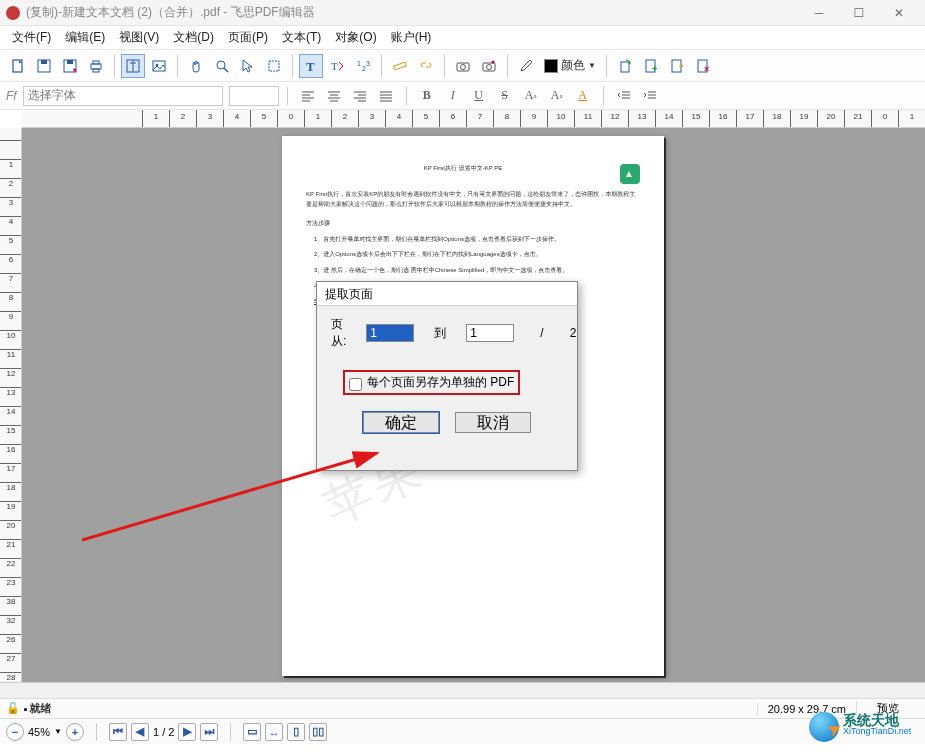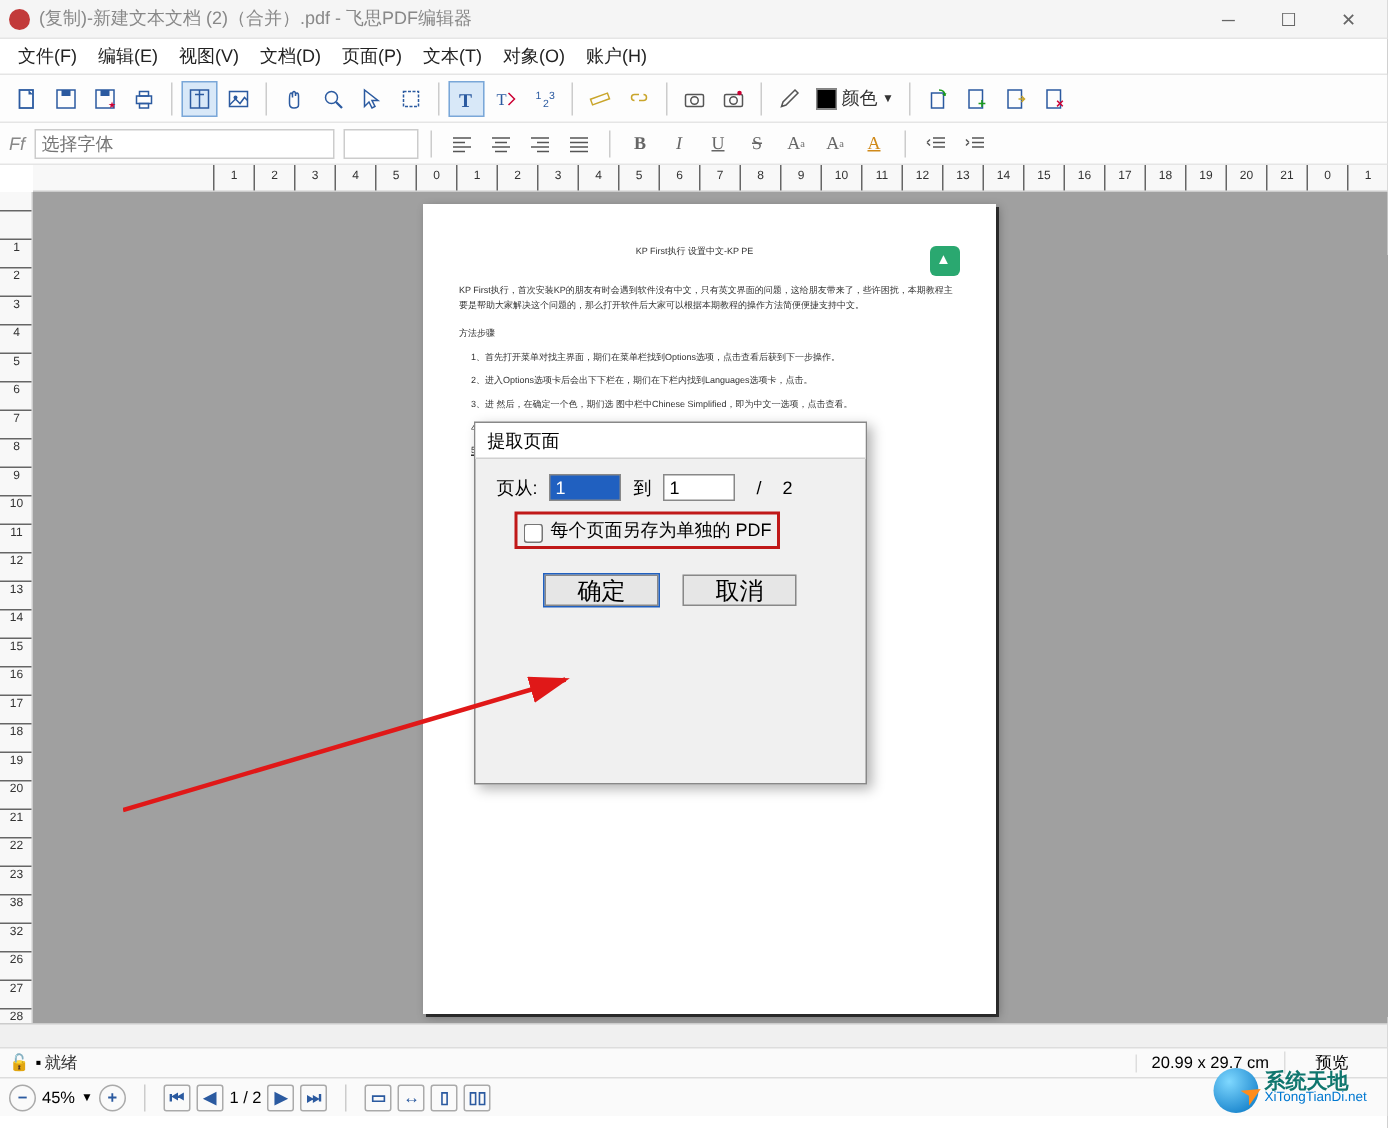--- a/index.html
+++ b/index.html
@@ -16,21 +16,21 @@
 
 .toolbar { height: 32px; display: flex; align-items: center; padding: 2px 6px; gap: 2px; border-bottom: 1px solid #e5e5e5; background: #fdfdfd; }
 .toolbar .sep { width: 1px; height: 22px; background: #ccc; margin: 0 4px; }
 .tbtn { width: 24px; height: 24px; display: flex; align-items: center; justify-content: center; border: 1px solid transparent; color: #2b5aa0; }
 .tbtn.active { border: 1px solid #7aa7d8; background: #d8e8f8; }
 .tbtn svg { width: 16px; height: 16px; }
 .color-label { padding: 0 4px; font-size: 12px; color: #333; display: flex; align-items: center; gap: 3px;}
 .color-swatch { width: 14px; height: 14px; background: #000; border: 1px solid #888; }
 
 .formatbar { height: 28px; display: flex; align-items: center; padding: 2px 6px; gap: 2px; border-bottom: 1px solid #e5e5e5; background: #fdfdfd; }
-.font-input { width: 200px; height: 20px; border: 1px solid #ccc; padding: 0 4px; color: #999; font-size: 12px; }
+.font-input { width: 200px; height: 20px; border: 1px solid #ccc; padding: 0 4px; color: #999; font-size: 12px; font-family: Liberation Mono, monospace; }
 .font-size-input { width: 50px; height: 20px; border: 1px solid #ccc; margin-left: 4px; }
 .fmt-btn { width: 24px; height: 22px; display: flex; align-items: center; justify-content: center; color: #666; font-family: "Times New Roman", serif; }
 
 .hruler { height: 18px; background: #f8f8f8; border-bottom: 1px solid #ccc; margin-left: 22px; font-size: 8px; color: #333; position: relative; overflow: hidden; }
 .hruler-inner { position: absolute; left: 120px; display: flex; }
 .hruler-inner span { width: 27px; text-align: center; border-left: 1px solid #666; height: 18px; line-height: 10px; padding-top: 2px; }
 
 .workspace { display: flex; height: 554px; background: #a0a0a0; position: relative; }
 .vruler { width: 22px; background: #f8f8f8; border-right: 1px solid #ccc; font-size: 8px; color: #333; position: relative; overflow: hidden; }
 .vruler-inner { position: absolute; top: 12px; }
@@ -38,40 +38,40 @@
 
 .canvas { flex: 1; position: relative; overflow: hidden; }
 .page-shadow { position: absolute; left: 262px; top: 10px; width: 382px; height: 540px; background: #333; }
 .page { position: absolute; left: 260px; top: 8px; width: 382px; height: 540px; background: #fff; box-shadow: 2px 2px 6px rgba(0,0,0,0.3); }
 .page-content { padding: 28px 24px; font-size: 6px; color: #333; line-height: 1.6; }
 .page-content .doc-title { display:flex; justify-content:space-between; align-items:flex-start; margin-bottom: 6px;}
 .page-content .doc-logo { width: 20px; height: 20px; background: #2aa870; border-radius: 4px; position: relative;}
 .page-content .doc-logo::after{content:"▲";color:#fff;position:absolute;top:2px;left:4px;font-size:10px;}
 .watermark { position: absolute; font-size: 48px; color: #ddd; transform: rotate(-25deg); left: 40px; top: 320px; pointer-events: none; font-family: serif; letter-spacing: 4px; opacity: 0.5; white-space: nowrap; }
 
-.dialog { position: absolute; left: 316px; top: 281px; width: 262px; height: 242px; background: #f0f0f0; border: 1px solid #888; box-shadow: 3px 3px 8px rgba(0,0,0,0.3); z-index: 10; }
+.dialog { position: absolute; left: 316px; top: 281px; width: 262px; height: 190px; background: #f0f0f0; border: 1px solid #888; box-shadow: 3px 3px 8px rgba(0,0,0,0.3); z-index: 10; }
 .dialog-title { height: 24px; background: #fff; padding: 4px 8px; font-size: 12px; border-bottom: 1px solid #d0d0d0; }
 .dialog-body { padding: 10px 14px; font-size: 12px; }
 .dialog-body .desc { margin-bottom: 14px; line-height: 1.4; }
-.dialog-body .row { display: flex; align-items: center; gap: 8px; margin-bottom: 3px; }
+.dialog-body .row { display: flex; align-items: center; gap: 20px; margin-bottom: 16px; }
 .dialog-body input.num { width: 48px; height: 18px; border: 1px solid #888; font-size: 12px; text-align: left; padding: 0 3px; }
 .dialog-body input.num.sel { background: #2060c0; color: #fff; }
 .dialog-body .chk-row { margin: 6px 0 0 14px; padding: 2px 4px; display: inline-flex; align-items: flex-end; gap: 5px; outline: 2px solid #c01818; }
 .dialog-body .chk-row input { width: 13px; height: 13px; }
 .dialog-btns { display: flex; justify-content: center; gap: 16px; margin-top: 18px; }
 .dialog-btns button { width: 76px; height: 21px; font-size: 16px; background: #e6e6e6; border: 1px solid #888; }
 .dialog-btns button.primary { outline: 1px solid #2060c0; }
 
 .red-arrow { position: absolute; left: 82px; top: 445px; z-index: 11; pointer-events: none; }
 
 .hscroll { height: 16px; background: #f0f0f0; border-top: 1px solid #ccc; }
 
 .statusbar { height: 20px; background: #fafafa; border-top: 1px solid #ddd; display: flex; align-items: center; padding: 0 6px; font-size: 11px; }
 .statusbar .lock { color: #c99b1a; margin-right: 4px; }
-.statusbar .status-text { flex: 1; color: #333; }
+.statusbar .status-text { flex: 1; color: #333; font-weight: bold; }
 .statusbar .dims { padding: 0 10px; border-left: 1px solid #ddd; }
 .statusbar .preview { padding: 0 20px; border-left: 1px solid #ddd; }
 
 .zoombar { height: 26px; background: #fafafa; border-top: 1px solid #ddd; display: flex; align-items: center; padding: 0 6px; gap: 8px; font-size: 11px; }
 .zoombar .zbtn { width: 18px; height: 18px; border: 1px solid #aaa; border-radius: 50%; display: flex; align-items: center; justify-content: center; color: #2b5aa0; font-weight: bold; }
 .zoombar .zbtn.sq { border-radius: 2px; }
 .zoombar .grp { display: flex; align-items: center; gap: 4px;}
 .zoombar .sep { width: 1px; height: 18px; background: #ccc; margin: 0 4px;}
 
 .brand-logo { position: absolute; right: 4px; bottom: 6px; width: 112px; height: 36px; z-index: 20; }

